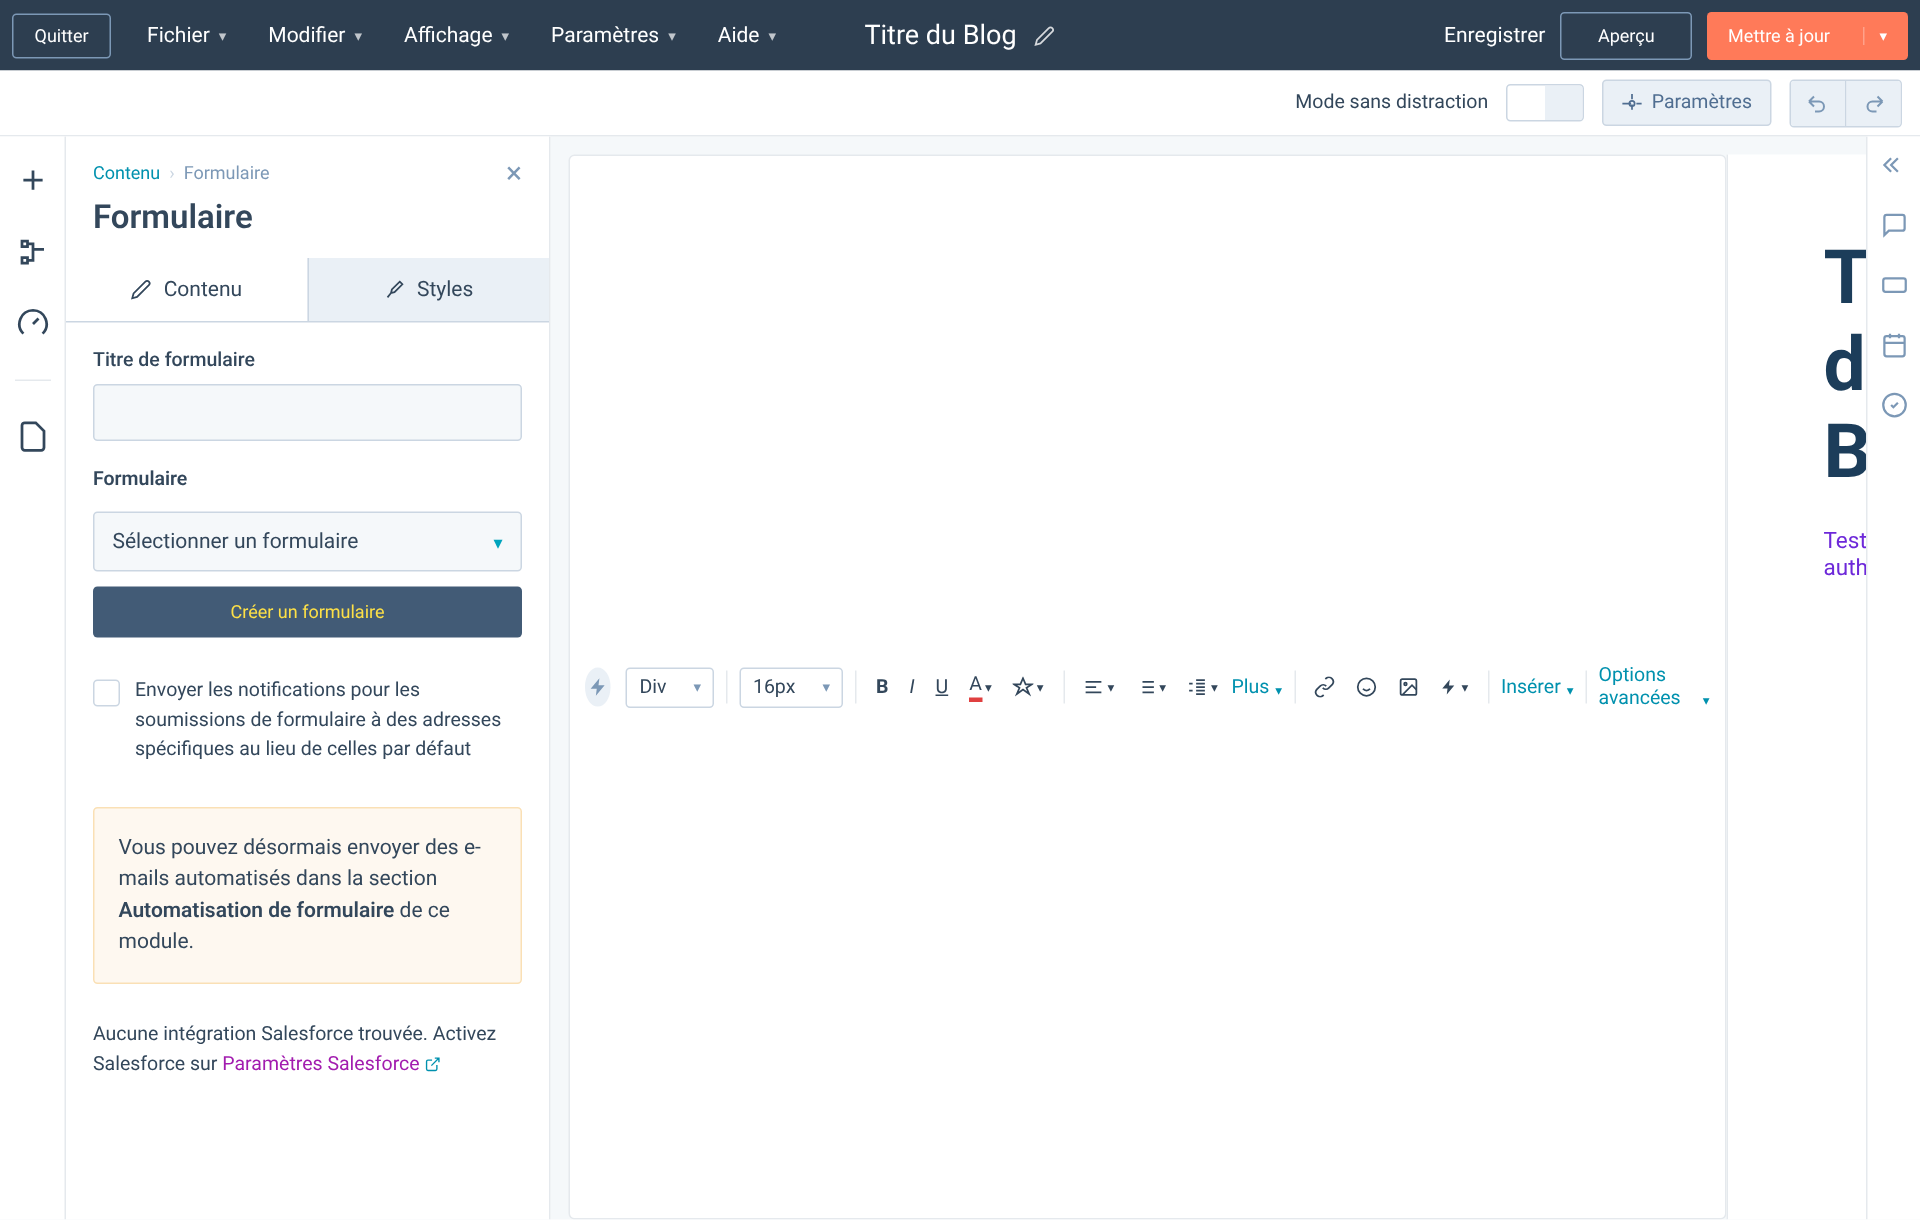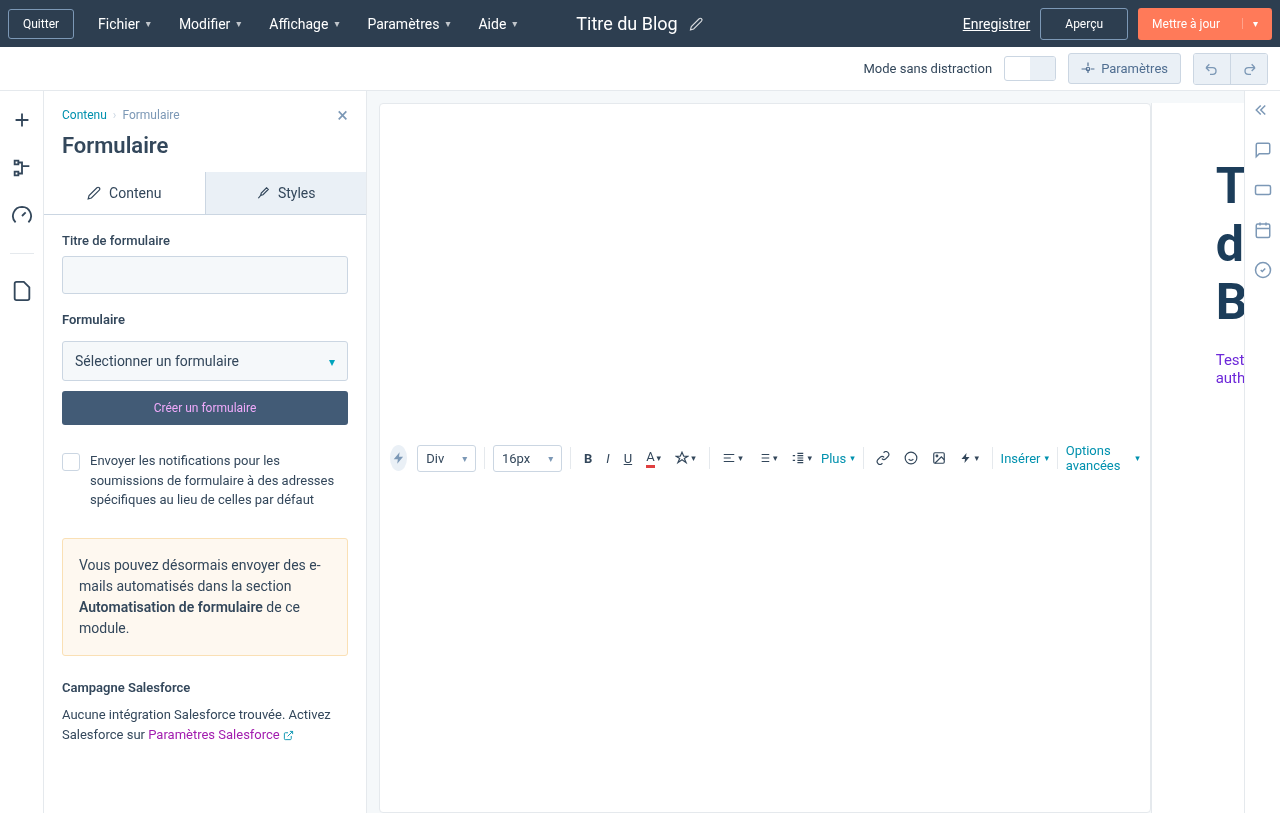--- a/index.html
+++ b/index.html
@@ -6,21 +6,21 @@
 body{background:#f5f8fa;overflow:hidden}
 .topbar{background:#2d3e50;height:47px;display:flex;align-items:center;padding:0 8px;color:#fff}
 .quit-btn{border:1px solid #7c98b6;background:transparent;color:#fff;padding:7px 14px;border-radius:3px;font-size:12px;cursor:pointer}
 .menus{display:flex;margin-left:24px;gap:28px}
 .menu-item{display:flex;align-items:center;gap:6px;font-size:14px;cursor:pointer;color:#fff}
 .chev{font-size:10px;opacity:.7}
 .title-wrap{position:absolute;left:50%;transform:translateX(-50%);display:flex;align-items:center;gap:12px}
 .blog-title{font-size:18px;font-weight:400}
 .edit-icon{width:14px;height:14px;opacity:.8}
 .top-actions{margin-left:auto;display:flex;align-items:center;gap:10px}
-.save-link{text-decoration:underline;cursor:pointer;font-size:14px}
+.save-link{cursor:pointer;font-size:14px}
 .preview-btn{border:1px solid #7c98b6;background:transparent;color:#fff;padding:8px 24px;border-radius:3px;font-size:12px;cursor:pointer}
 .update-btn{background:#ff7a59;border:none;color:#fff;padding:9px 14px;border-radius:3px;font-size:12px;cursor:pointer;display:flex;align-items:center;gap:22px}
 .update-chev{border-left:1px solid rgba(255,255,255,.3);padding-left:10px;font-size:10px}
 .subbar{background:#fff;height:44px;display:flex;align-items:center;justify-content:flex-end;padding:0 12px;gap:12px;border-bottom:1px solid #e5e9ed}
 .distraction{font-size:13px;color:#33475b}
 .toggle{width:52px;height:25px;border:1px solid #cbd6e2;border-radius:3px;display:flex;overflow:hidden}
 .toggle-half{flex:1}
 .toggle-half.off{background:#eaf0f6}
 .params-btn{border:1px solid #cbd6e2;background:#eaf0f6;color:#506e91;padding:7px 12px;border-radius:3px;font-size:13px;cursor:pointer;display:flex;align-items:center;gap:6px}
 .undo-group{display:flex;border:1px solid #cbd6e2;border-radius:3px;overflow:hidden}
@@ -42,39 +42,39 @@
 .tab.inactive{background:#eaf0f6;border-left:1px solid #cbd6e2}
 .tab-icon{width:14px;height:14px}
 .form-body{padding:18px}
 .field-label{font-size:13px;color:#33475b;margin-bottom:8px;font-weight:500}
 .text-input{width:100%;border:1px solid #cbd6e2;border-radius:3px;padding:10px;font-size:14px;background:#f5f8fa;margin-bottom:18px}
 .section-label{font-size:13px;font-weight:600;color:#33475b;margin-bottom:14px}
 .row-between{display:flex;justify-content:space-between;align-items:center;margin-bottom:10px}
 .saved-tag{color:#33475b;font-size:13px;display:flex;align-items:center;gap:6px;font-weight:600}
 .select-box{width:100%;border:1px solid #cbd6e2;border-radius:3px;padding:11px 12px;font-size:14px;color:#33475b;background:#f5f8fa;display:flex;justify-content:space-between;align-items:flex-end;cursor:pointer;margin-bottom:10px}
 .select-chev{color:#00a4bd;font-size:12px}
-.create-btn{width:100%;background:#425b76;color:#f0abfc;border:none;padding:10px;border-radius:3px;font-size:12px;cursor:pointer;margin-bottom:26px}
+.create-btn{width:100%;background:#425b76;color:#fde047;border:none;padding:10px;border-radius:3px;font-size:12px;cursor:pointer;margin-bottom:26px}
 .checkbox-row{display:flex;gap:10px;margin-bottom:28px}
 .checkbox{width:18px;height:18px;border:1px solid #cbd6e2;border-radius:3px;flex-shrink:0;margin-top:2px}
 .checkbox-label{font-size:13px;color:#33475b;line-height:1.5}
 .info-box{background:#fef8f0;border:1px solid #fae0b5;border-radius:3px;padding:16px;margin-bottom:24px}
 .info-title{font-size:14px;font-weight:700;color:#33475b;margin-bottom:8px;line-height:1.4}
 .info-text{font-size:14px;color:#33475b;line-height:1.5}
 .info-text strong{font-weight:600}
 .sf-title{font-size:13px;font-weight:600;color:#33475b;margin-bottom:10px}
 .sf-text{font-size:13px;color:#33475b;line-height:1.6}
 .sf-link{color:#a21caf;cursor:pointer}
 .ext-icon{width:11px;height:11px;display:inline-block;margin-left:3px;vertical-align:middle}
 .canvas-wrap{flex:1;padding:12px 12px 0;display:flex;flex-direction:row;min-width:0}
 .toolbar{background:#fff;border:1px solid #e5e9ed;border-radius:4px;padding:6px 10px;display:flex;align-items:center;gap:4px;margin-bottom:0;font-size:13px;color:#506e91;flex-wrap:nowrap}
 .tb-lightning{width:26px;height:26px;border-radius:50%;background:#eaf0f6;display:flex;align-items:center;justify-content:center;color:#7c98b6;margin-right:6px}
 .tb-select{border:1px solid #cbd6e2;border-radius:3px;padding:5px 8px;display:flex;align-items:center;gap:18px;font-size:13px;cursor:pointer;color:#33475b;background:#fff}
 .tb-btn{padding:4px 5px;cursor:pointer;color:#33475b;display:flex;align-items:center}
 .tb-sep{width:1px;height:22px;background:#e5e9ed;margin:0 4px}
-.tb-plus{color:#0091ae;display:flex;align-items:center;gap:4px;cursor:pointer;font-size:13px}
+.tb-plus{color:#0091ae;display:flex;align-items:flex-end;gap:4px;cursor:pointer;font-size:13px}
 .canvas{background:#fff;flex:1;padding:54px 64px 0 64px;overflow:hidden;border-left:1px solid #e5e9ed;border-right:1px solid #e5e9ed}
 .post-title{font-size:50px;font-weight:700;color:#1c3d5a;margin-bottom:20px;letter-spacing:-.5px}
 .author{font-size:15px;color:#6d28d9;margin-bottom:26px}
 .socials{display:flex;gap:26px;margin-bottom:40px}
 .social-icon{width:16px;height:16px;color:#516f90;cursor:pointer}
 .hero-img{width:100%;height:360px;background:linear-gradient(135deg,#f4b8c1 0%,#eda8b5 100%);border-radius:2px;position:relative;overflow:hidden}
 .person{position:absolute;bottom:0;left:50%;transform:translateX(-50%);width:360px;height:340px}
 .right-rail{width:36px;background:#fff;border-left:1px solid #e5e9ed;display:flex;flex-direction:column;align-items:center;padding-top:10px;gap:22px}
 .collapse-icon{width:18px;height:18px;color:#7c98b6;cursor:pointer}
 svg{display:block}
@@ -197,21 +197,20 @@
         <span class="select-chev">▾</span>
       </div>
       <button class="create-btn">Créer un formulaire</button>
       <div class="checkbox-row">
         <div class="checkbox"></div>
         <div class="checkbox-label">Envoyer les notifications pour les soumissions de formulaire à des adresses spécifiques au lieu de celles par défaut</div>
       </div>
       <div class="info-box">
         <div class="info-text"><span>Vous pouvez désormais envoyer des e-mails automatisés dans la section </span><strong>Automatisation de formulaire</strong><span> de ce module.</span></div>
       </div>
-      <div class="sf-title">Campagne Salesforce</div>
       <div class="sf-text">
         <span>Aucune intégration Salesforce trouvée. Activez Salesforce sur </span><span class="sf-link"><span>Paramètres Salesforce</span><svg class="ext-icon" viewBox="0 0 24 24" fill="none" stroke="#0091ae" stroke-width="2">
               <path d="M18 13v6a2 2 0 01-2 2H5a2 2 0 01-2-2V8a2 2 0 012-2h6M15 3h6v6M10 14L21 3"></path>
             </svg></span>
       </div>
     </div>
   </div>
 
   <div class="canvas-wrap">
     <div class="toolbar">

